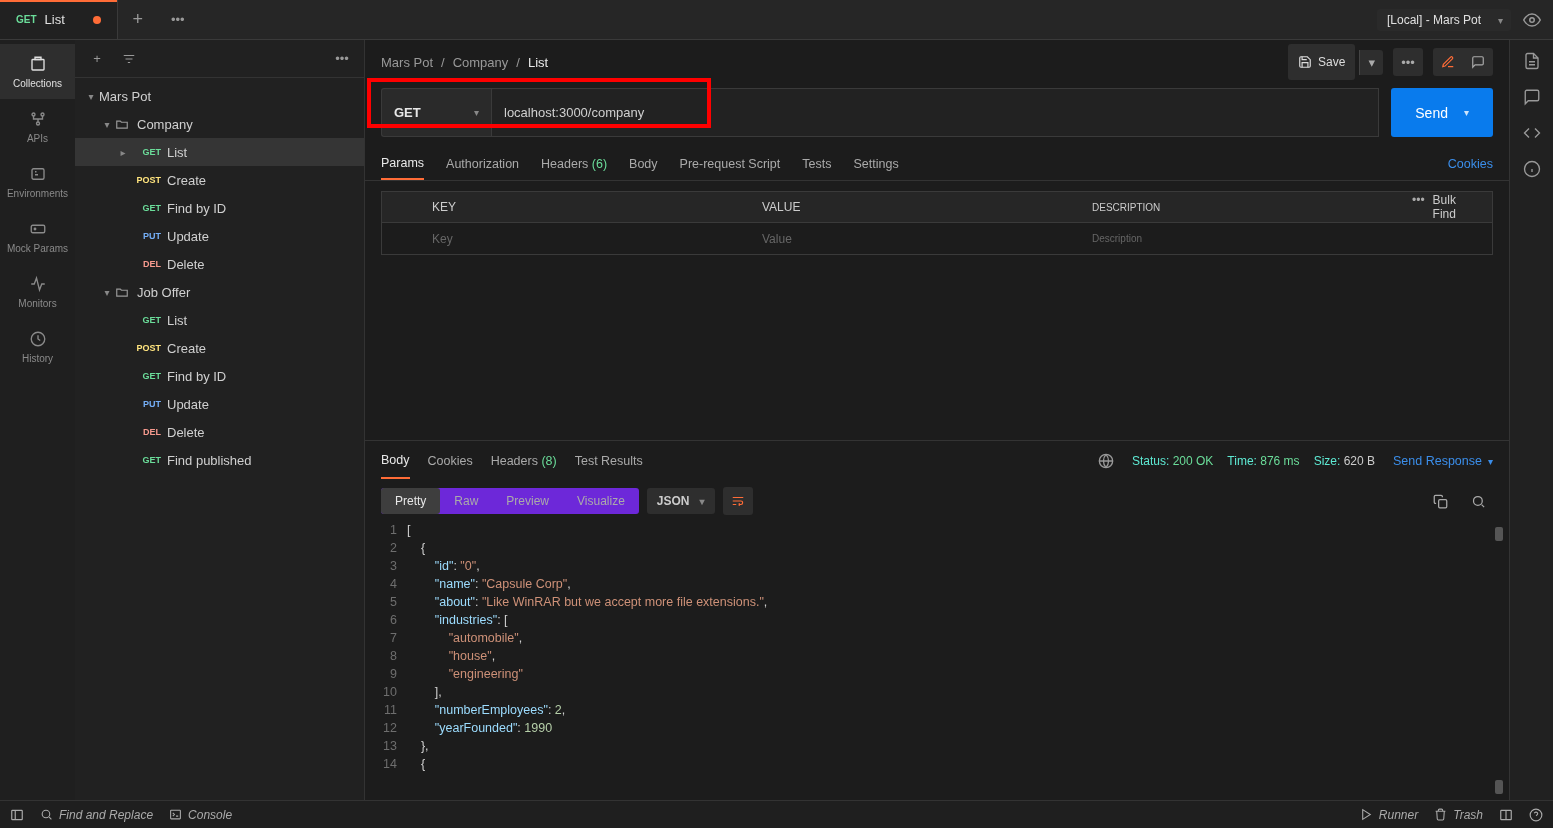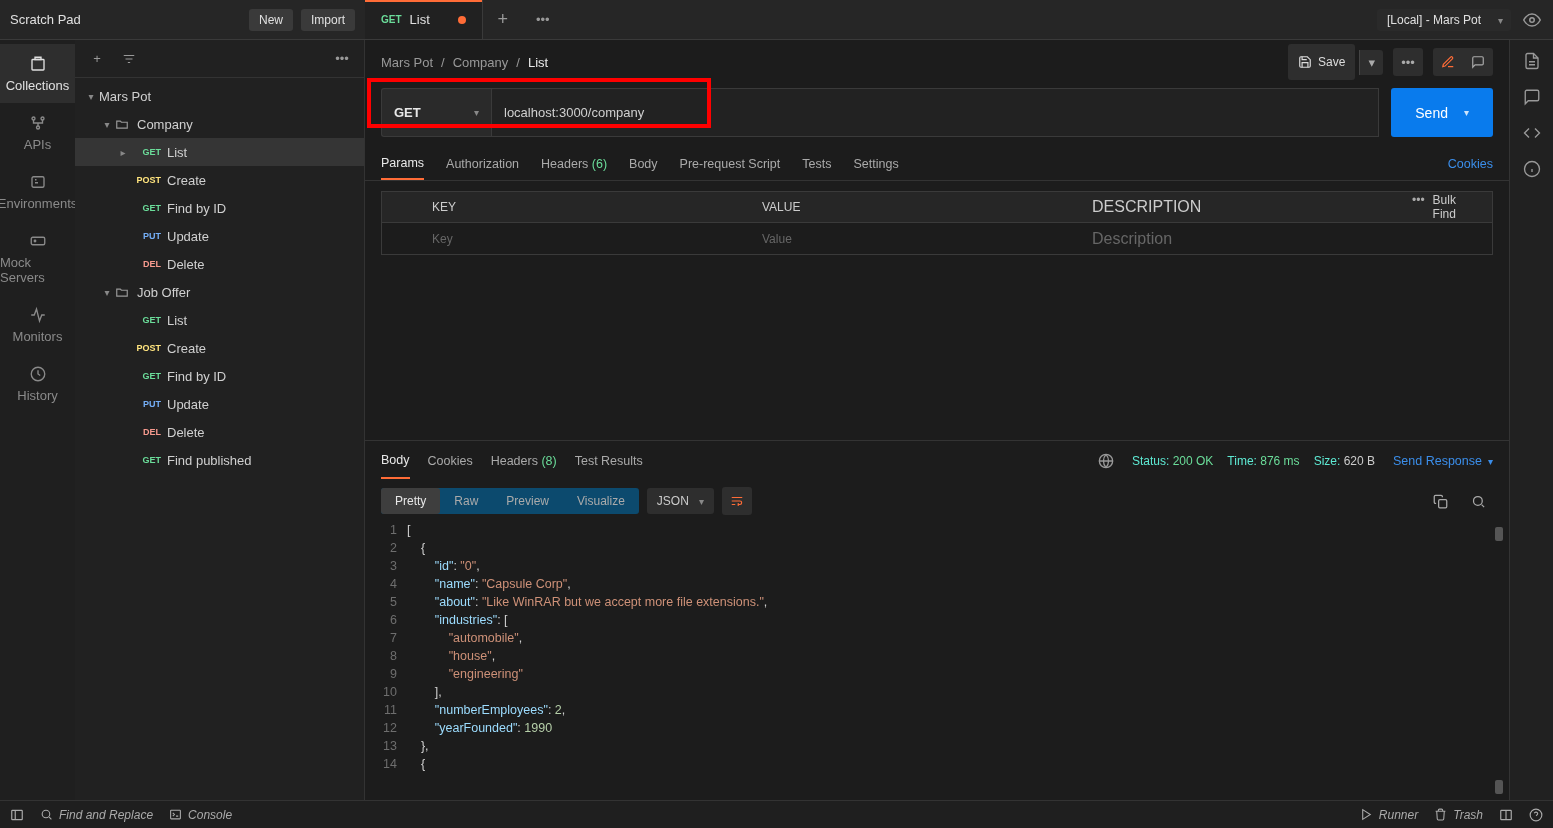--- a/index.html
+++ b/index.html
@@ -17,21 +17,21 @@
 .tab-title { font-size: 13px; color: #e0e0e0; }
 .tab-dot { width: 8px; height: 8px; background: #ff6c37; border-radius: 50%; margin-left: 20px; }
 .tab-add { width: 40px; display:flex; align-items:center; justify-content:center; color:#999; font-size:18px; }
 .tab-more { width: 40px; display:flex; align-items:center; justify-content:center; color:#999; }
 .topbar-right { display:flex; align-items:center; gap:12px; padding:0 12px; min-width:230px; justify-content:flex-end; }
 .env-select { background:#2a2a2a; padding:4px 30px 4px 10px; border-radius:3px; font-size:12px; color:#e0e0e0; position:relative; }
 .env-eye { color:#999; }
 
 .main { display:flex; height: calc(100% - 40px - 28px); }
 .leftnav { width: 75px; background: #1f1f1f; display:flex; flex-direction:column; align-items:center; padding-top:4px; }
-.leftnav-item { width:100%; display:flex; flex-direction:column; align-items:center; padding:10px 0; gap:4px; color:#8a8a8a; font-size:13px; cursor:pointer; }
+.leftnav-item { width:100%; display:flex; flex-direction:column; align-items:center; padding:10px 0; gap:4px; color:#8a8a8a; font-size:10px; cursor:pointer; }
 .leftnav-item.active { background:#2e2e2e; color:#e0e0e0; }
 .leftnav-icon { width:20px; height:20px; display:flex; align-items:center; justify-content:center; }
 
 .sidebar { width: 290px; background:#212121; border-right:1px solid #333; display:flex; flex-direction:column; }
 .sidebar-top { height:38px; display:flex; align-items:center; padding:0 8px; gap:4px; border-bottom:1px solid #333; }
 .sidebar-top-btn { width:28px; height:28px; display:flex; align-items:center; justify-content:center; color:#999; cursor:pointer; }
 .sidebar-top-spacer { flex:1; }
 .tree { flex:1; overflow:auto; padding-top:4px; }
 .tree-item { display:flex; align-items:center; height:28px; padding-right:8px; cursor:pointer; color:#d0d0d0; font-size:13px; }
 .tree-item.active { background:#353535; }
@@ -70,42 +70,42 @@
 .req-tabs-spacer { flex:1; }
 .cookies-link { color:#3b8eea; font-size:12.5px; cursor:pointer; }
 
 .query-section { padding:10px 16px 0 16px; }
 .query-title { font-size:12px; color:#999; margin-bottom:8px; }
 .params-header { display:flex; border:1px solid #3a3a3a; background:#262626; height:32px; align-items:center; }
 .params-row { display:flex; border:1px solid #3a3a3a; border-top:none; height:32px; align-items:center; }
 .pcol-check { width:40px; }
 .pcol-key { flex:1; padding:0 10px; color:#ccc; font-size:12px; }
 .pcol-value { flex:1; padding:0 10px; color:#ccc; font-size:12px; }
-.pcol-desc { flex:1; padding:0 10px; color:#ccc; font-size:16px; }
+.pcol-desc { flex:1; padding:0 10px; color:#ccc; font-size:10px; }
 .pcol-actions { width:80px; display:flex; justify-content:flex-end; padding-right:10px; gap:8px; color:#aaa; font-size:12px; }
 .params-row .pcol-key, .params-row .pcol-value, .params-row .pcol-desc { color:#666; }
 .bulk-edit { color:#ccc; font-size:12px; cursor:pointer; }
 
 .response { border-top:1px solid #333; margin-top:auto; display:flex; flex-direction:column; flex:1; min-height:360px; }
 .resp-tabs { display:flex; align-items:center; padding:0 16px; height:40px; gap:18px; }
 .resp-tab { font-size:12.5px; color:#aaa; cursor:pointer; padding:10px 0; }
 .resp-tab.active { color:#e8e8e8; border-bottom:2px solid #ff6c37; }
 .resp-tabs-spacer { flex:1; }
 .resp-meta { display:flex; gap:14px; align-items:center; font-size:12px; color:#aaa; }
 .resp-meta .lbl { color:#5eead4; }
 .resp-meta .val-status { color:#6bdd9a; }
 .resp-meta .val-time { color:#6bdd9a; }
 .resp-meta .val-size { color:#ccc; }
 .save-response { color:#3b8eea; font-size:12.5px; cursor:pointer; display:flex; align-items:center; gap:6px; }
 
 .resp-toolbar { display:flex; align-items:center; padding:6px 16px; gap:8px; }
-.view-toggle { display:flex; background:#0c4a6e; border-radius:3px; }
+.view-toggle { display:flex; background:#6d28d9; border-radius:3px; }
 .view-toggle-btn { padding:6px 14px; font-size:12px; color:#aaa; cursor:pointer; }
 .view-toggle-btn.active { background:#3e3e3e; color:#e8e8e8; border-radius:3px; }
-.json-select { background:#2e2e2e; padding:6px 10px; border-radius:3px; font-size:12px; color:#ccc; display:flex; align-items:center; gap:10px; cursor:pointer; }
+.json-select { background:#2e2e2e; padding:6px 10px; border-radius:3px; font-size:12px; color:#ccc; display:flex; align-items:center; gap:10px; cursor:pointer;font-weight:bold; }
 .wrap-btn { width:30px; height:28px; background:#2e2e2e; border-radius:3px; display:flex; align-items:center; justify-content:center; color:#ff6c37; cursor:pointer; }
 .resp-toolbar-spacer { flex:1; }
 
 .codeblock { flex:1; display:flex; font-family: 'Menlo','Consolas',monospace; font-size:12.5px; line-height:18px; overflow:auto; padding-bottom:10px; position:relative;}
 .gutter { width:42px; text-align:right; color:#6e6e6e; padding-right:10px; user-select:none; }
 .code { flex:1; white-space:pre; color:#d0d0d0; }
 .tok-punct { color:#d0d0d0; }
 .tok-key { color:#9cdcfe; }
 .tok-str { color:#ce9178; }
 .tok-num { color:#b5cea8; }
@@ -120,25 +120,20 @@
 .chev { font-size:10px; color:#888; }
 
 
 .urlwrap { position:relative; flex:1; display:flex; }
 .highlight { position:absolute; left:-14px; top:-10px; right:calc(100% - 330px); height:50px; border:4px solid #ff0000; pointer-events:none; z-index:5; }
 </style>
 </head>
 <body>
 
 <div class="topbar">
-  <div class="topbar-left">
-    <span class="scratch-pad">Scratch Pad</span>
-    <button class="btn-pill">New</button>
-    <button class="btn-pill">Import</button>
-  </div>
   <div class="tabs-area">
     <div class="tab active">
       <span class="tab-method m-get">GET</span>
       <span class="tab-title">List</span>
       <span class="tab-dot"></span>
     </div>
     <div class="tab-add">+</div>
     <div class="tab-more">•••</div>
   </div>
   <div class="topbar-right">
@@ -187,21 +182,21 @@
         </span>
       <span>Environments</span>
     </div>
     <div class="leftnav-item">
       <span class="leftnav-icon">
           <svg width="18" height="18" viewBox="0 0 24 24" fill="none" stroke="currentColor" stroke-width="1.8">
             <rect x="3" y="7" width="18" height="10" rx="2"></rect>
             <circle cx="8" cy="12" r="1"></circle>
           </svg>
         </span>
-      <span>Mock Servers</span>
+      <span>Mock Params</span>
     </div>
     <div class="leftnav-item">
       <span class="leftnav-icon">
           <svg width="18" height="18" viewBox="0 0 24 24" fill="none" stroke="currentColor" stroke-width="1.8">
             <path d="M3 12h4l3-8 4 16 3-8h4"></path>
           </svg>
         </span>
       <span>Monitors</span>
     </div>
     <div class="leftnav-item">

